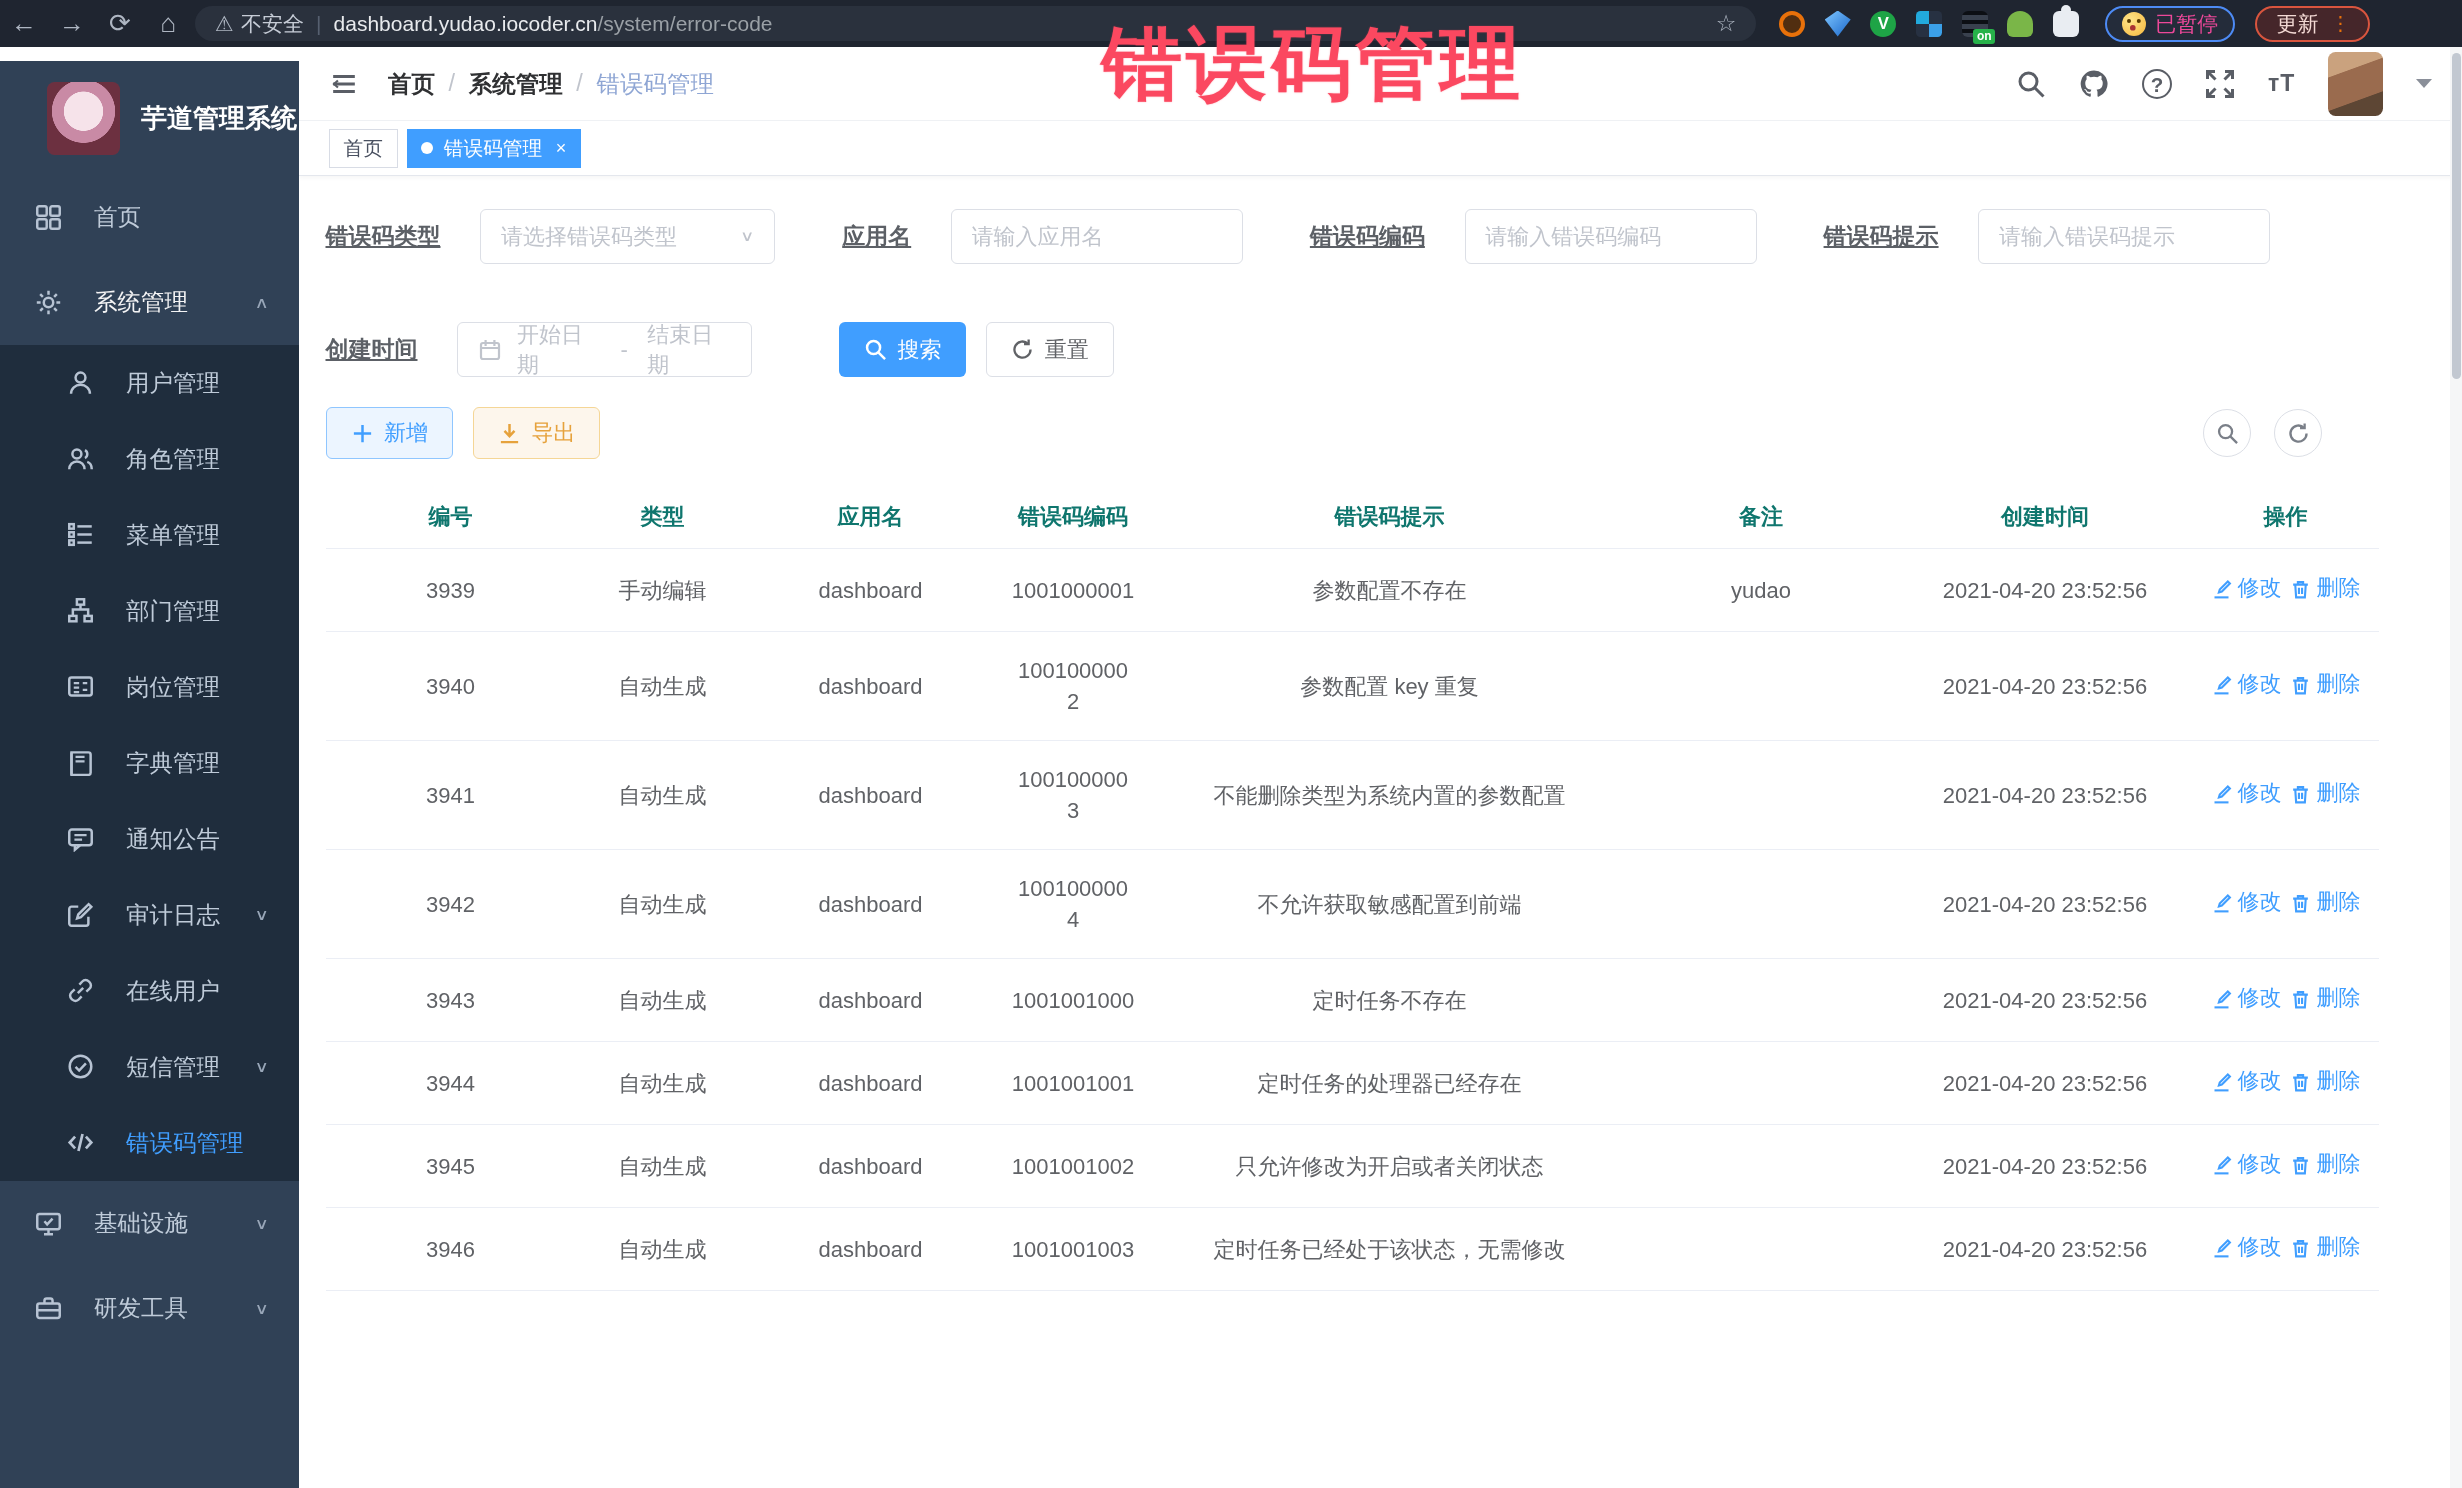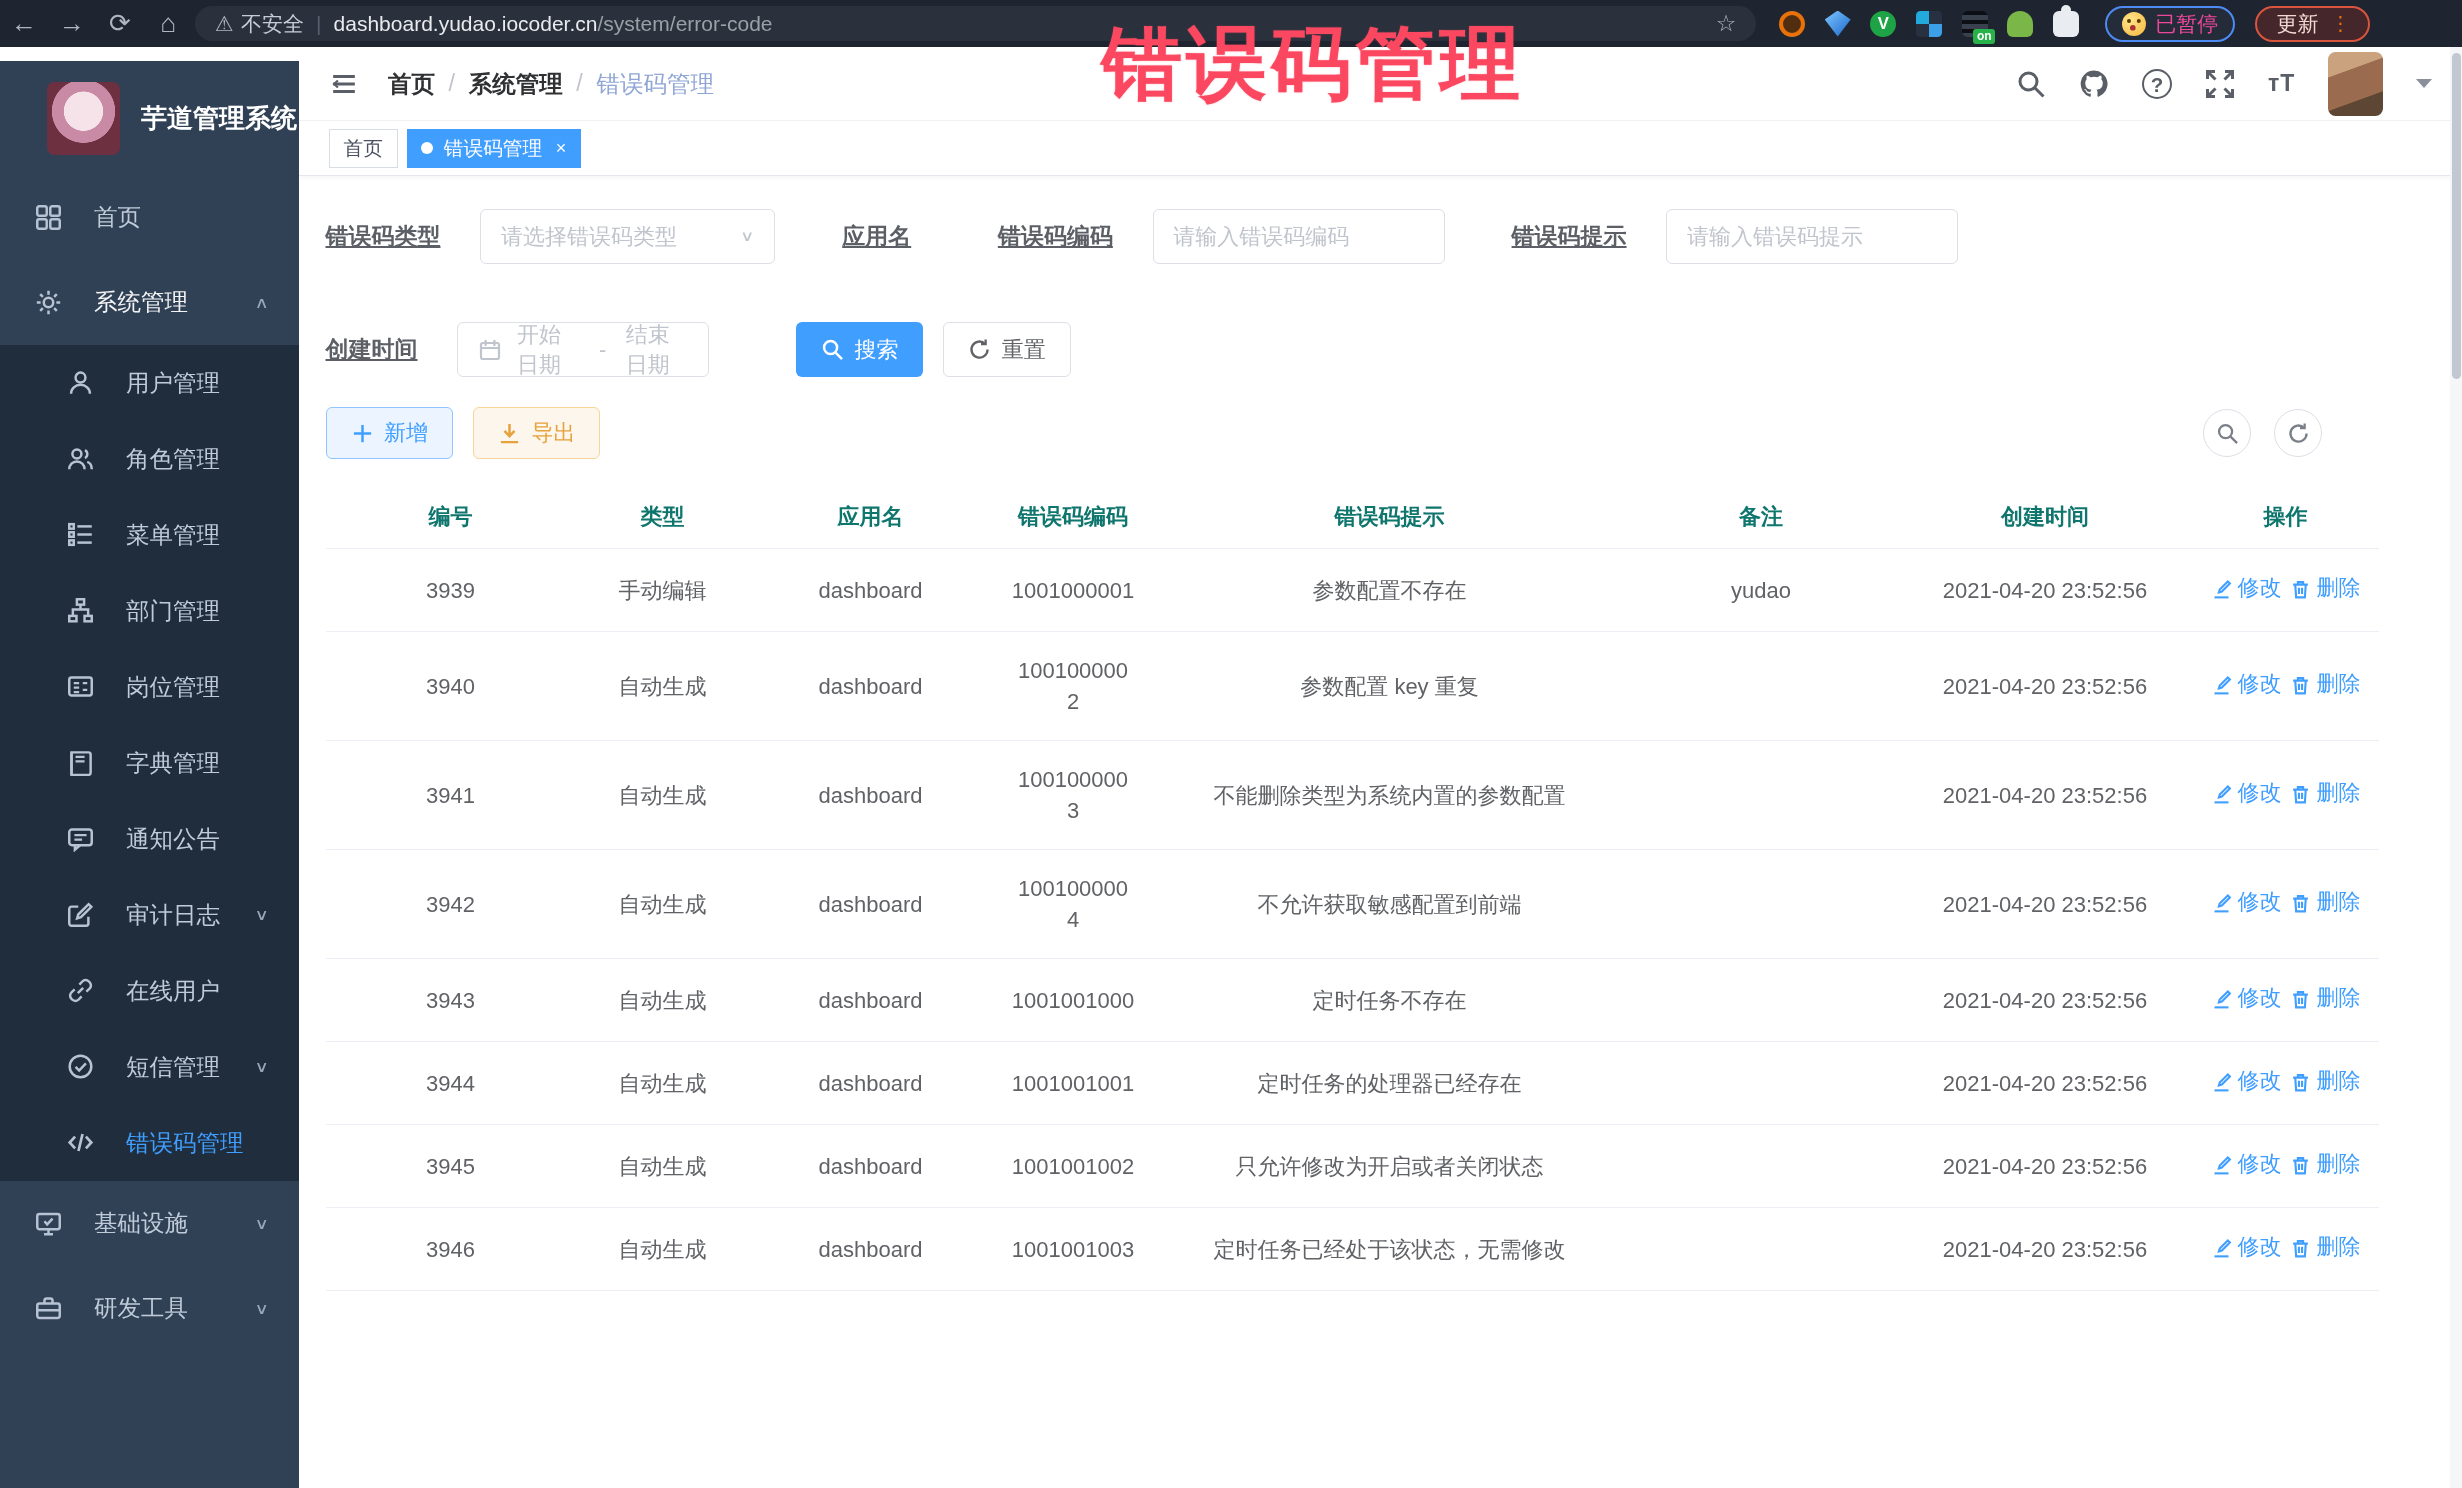--- a/index.html
+++ b/index.html
@@ -99,21 +99,21 @@
   .fgroup { display:flex; align-items:center; margin-right:67px; }
   .flabel { font-size:23px; font-weight:700; color:#5c6066; margin-right:19.7px; white-space:nowrap;text-decoration:underline; }
   .fctrl { height:55px; border:1.5px solid #dcdfe6; border-radius:6px; background:#fff;
     display:flex; align-items:center; padding:0 19.7px; font-size:22px; color:#c0c4cc;margin-left:20px; }
   .fctrl .ph { color:#c0c4cc; }
   .sel { width:295px; justify-content:space-between; }
   .sel .sel-caret { color:#c0c4cc; font-size:19.7px; transform:scaleY(.75); }
   .inp { width:292px; }
   .inp input { border:none; outline:none; width:100%; font-size:22px; color:#606266; background:transparent; }
   .inp input::placeholder { color:#c0c4cc; }
-  .daterange { width:252px; gap:15px; }
+  .daterange { width:295px; gap:15px; }
   .cal-ico { width:24px; height:24px; color:#c0c4cc; flex:0 0 auto; }
   .cal-ico svg { width:100%; height:100%; }
   .dr-part { color:#c0c4cc; }
   .dr-sep { color:#c0c4cc; margin:0 4.5px; }
   .btn { height:55px; border-radius:6px; font-size:22px; display:inline-flex; align-items:center;
     gap:10.6px; padding:0 24px; cursor:pointer; border:1.5px solid transparent; }
   .btn .bico { width:23px; height:23px; }
   .btn .bico svg { width:100%; height:100%; }
   .btn-primary { background:#409eff; color:#fff; margin-left:19.7px; }
   .btn-plain { background:#fff; border-color:#dcdfe6; color:#606266; margin-left:19.7px; }
@@ -371,20 +371,23 @@
       <div class="filters">
         <div class="fgroup">
           <span class="flabel">错误码类型</span>
           <div class="fctrl sel">
             <span class="ph">请选择错误码类型</span>
             <span class="sel-caret">∨</span>
           </div>
         </div>
         <div class="fgroup">
           <span class="flabel">应用名</span>
+          <div class="fctrl inp">
+            <input placeholder="请输入应用名" style="">
+          </div>
         </div>
         <div class="fgroup">
           <span class="flabel">错误码编码</span>
           <div class="fctrl inp">
             <input placeholder="请输入错误码编码" style="">
           </div>
         </div>
         <div class="fgroup" style="margin-right:0">
           <span class="flabel">错误码提示</span>
           <div class="fctrl inp">

